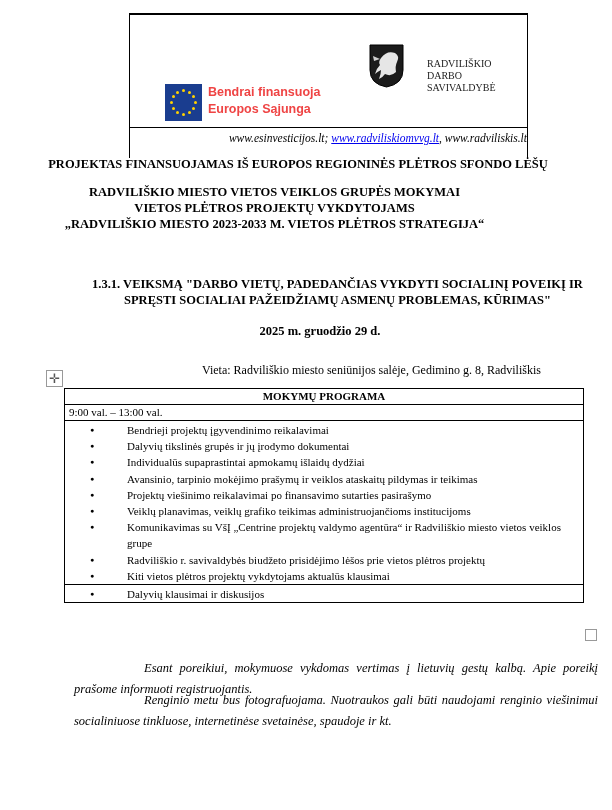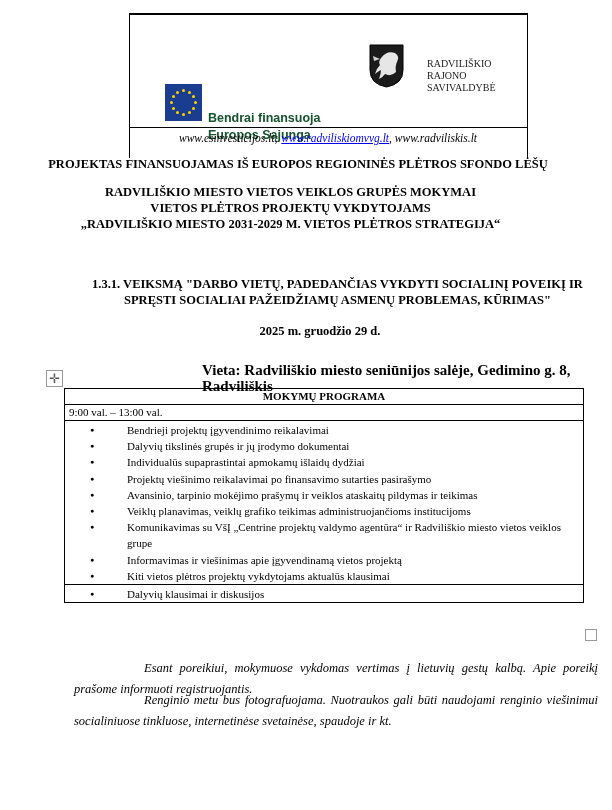--- a/index.html
+++ b/index.html
@@ -4,41 +4,41 @@
 <style>
   html, body { margin:0; padding:0; background:#ffffff; }
   body { width:612px; height:810px; position:relative; overflow:hidden;
          font-family:"Liberation Serif", serif; color:#000; }
   .abs { position:absolute; }
 
   
   #hdr { left:129px; top:13px; width:397px; height:143px;
          border:1px solid #000; border-bottom:none; border-top-width:2px; }
   #hdr-sep { left:129px; top:127px; width:398px; height:0; border-top:1px solid #000; }
-  #hdr-links { left:129px; top:131px; width:398px; text-align:center;
+  #hdr-links { left:129px; top:131px; width:398px; text-align:right;
                font-style:italic; font-size:11.5px; line-height:15px; }
   #hdr-links a { color:#0000ee; text-decoration:underline; }
 
   
   #eu-flag { left:165px; top:84px; width:37px; height:37px; background:#1a3d8f; }
   #eu-flag .star { position:absolute; width:3px; height:3px; background:#ffd200; border-radius:50%; }
   #eu-text { left:208px; top:84px; font-family:"Liberation Sans", sans-serif; font-weight:bold;
-             color:#14532d; font-size:12.5px; line-height:17px;margin-top:26px; }
+             color:#ef4444; font-size:12.5px; line-height:17px; }
 
   
   #shield { left:369px; top:44px; width:35px; height:44px; }
   #muni-text { left:427px; top:58px; font-family:"Liberation Serif", serif; font-size:10px;
                line-height:12px; color:#222; }
 
   .center { text-align:center; font-weight:bold; font-size:12.5px; line-height:16px; }
   #fund { left:0; width:596px; top:156px; }
-  #title-block { left:16px; width:549px; top:184px; }
+  #title-block { left:0; width:549px; top:184px; }
   #action { left:60px; width:555px; top:276px; }
   #date { left:0; width:640px; top:323px; }
-  #venue { left:202px; top:362px; font-size:15px; line-height:16px;font-weight:bold; }
+  #venue { left:202px; top:362px; font-size:12px; line-height:16px; }
 
   #move-handle { left:46px; top:370px; width:15px; height:15px; border:1px solid #999;
                  background:#fff; font-size:13px; line-height:15px; text-align:center; color:#555; }
 
   
   #prog { left:64px; top:388px; width:518px; border:1px solid #000; font-size:11px; }
   #prog .head { text-align:center; font-weight:bold; line-height:15px; border-bottom:1px solid #000; }
   #prog .time { padding-left:4px; line-height:15px; border-bottom:1px solid #000; }
   #prog ul { margin:0; padding:1px 0 0 0; list-style:none; }
   #prog li { position:relative; padding-left:62px; line-height:16.2px; }
@@ -77,60 +77,60 @@
   <div>Europos Sąjunga</div>
 </div>
 
 <svg id="shield" class="abs" viewBox="0 0 35 44">
   <path d="M1 1 H34 V26 Q34 40 17.5 43 Q1 40 1 26 Z" fill="#1b1b1b" stroke="#000" stroke-width="1"></path>
   <path d="M12 14 Q18 6 26 9 Q31 12 28 18 Q26 22 27 28 Q22 33 16 30 Q14 33 10 35 Q12 30 12 26 Q8 28 6 30 Q7 25 11 21 Q9 18 12 14 Z" fill="#e6e6e6"></path>
   <path d="M4 12 L11 15 L5 17 Z" fill="#cfcfcf"></path>
 </svg>
 <div id="muni-text" class="abs">
   <div>RADVILIŠKIO</div>
-  <div>RAJONO</div>
+  <div>DARBO</div>
   <div>SAVIVALDYBĖ</div>
 </div>
 
 <div id="hdr-links" class="abs">
   <span>www.esinvesticijos.lt;</span>
   <a>www.radviliskiomvvg.lt</a><span>, www.radviliskis.lt</span>
 </div>
 
 <div id="fund" class="abs center">PROJEKTAS FINANSUOJAMAS IŠ EUROPOS REGIONINĖS PLĖTROS SFONDO LĖŠŲ</div>
 
 <div id="title-block" class="abs center">
   <div>RADVILIŠKIO MIESTO VIETOS VEIKLOS GRUPĖS MOKYMAI</div>
   <div>VIETOS PLĖTROS PROJEKTŲ VYKDYTOJAMS</div>
-  <div>„RADVILIŠKIO MIESTO 2031-2029 M. VIETOS PLĖTROS STRATEGIJA“</div>
+  <div>„RADVILIŠKIO MIESTO 2023-2033 M. VIETOS PLĖTROS STRATEGIJA“</div>
 </div>
 
 <div id="action" class="abs center">
   <div>1.3.1. VEIKSMĄ "DARBO VIETŲ, PADEDANČIAS VYKDYTI SOCIALINĮ POVEIKĮ IR</div>
   <div>SPRĘSTI SOCIALIAI PAŽEIDŽIAMŲ ASMENŲ PROBLEMAS, KŪRIMAS"</div>
 </div>
 
 <div id="date" class="abs center">2025 m. gruodžio 29  d.</div>
 
 <div id="venue" class="abs">Vieta: Radviliškio miesto seniūnijos salėje, Gedimino g. 8, Radviliškis</div>
 
 <div id="move-handle" class="abs">✛</div>
 
 <div id="prog" class="abs">
   <div class="head">MOKYMŲ PROGRAMA</div>
   <div class="time">9:00 val.  – 13:00 val.</div>
   <ul>
     <li>Bendrieji projektų įgyvendinimo reikalavimai</li>
     <li>Dalyvių tikslinės grupės ir jų įrodymo dokumentai</li>
     <li>Individualūs supaprastintai apmokamų išlaidų dydžiai</li>
+    <li>Avansinio, tarpinio mokėjimo prašymų ir veiklos ataskaitų pildymas ir teikimas</li>
     <li>Projektų viešinimo reikalavimai po finansavimo sutarties pasirašymo</li>
-    <li>Avansinio, tarpinio mokėjimo prašymų ir veiklos ataskaitų pildymas ir teikimas</li>
     <li>Veiklų planavimas, veiklų grafiko teikimas administruojančioms institucijoms</li>
     <li>Komunikavimas su VšĮ „Centrine projektų valdymo agentūra“ ir Radviliškio miesto vietos veiklos grupe</li>
-    <li>Informavimas ir viešinimas apie įgyvendinamą vietos projektą</li>
+    <li>Radviliškio r. savivaldybės biudžeto prisidėjimo lėšos prie vietos plėtros projektų</li>
     <li>Kiti vietos plėtros projektų vykdytojams aktualūs klausimai</li>
   </ul>
   <ul class="last">
     <li>Dalyvių klausimai ir diskusijos</li>
   </ul>
 </div>
 <div id="resize" class="abs"></div>
 
 <div id="note1" class="abs note"><span class="ind"></span><span>Esant poreikiui, mokymuose vykdomas vertimas į lietuvių gestų kalbą. Apie poreikį prašome informuoti registruojantis.</span></div>
 <div id="note2" class="abs note"><span class="ind"></span><span>Renginio metu bus fotografuojama. Nuotraukos gali būti naudojami renginio viešinimui socialiniuose tinkluose, internetinėse svetainėse, spaudoje ir kt.</span></div>

